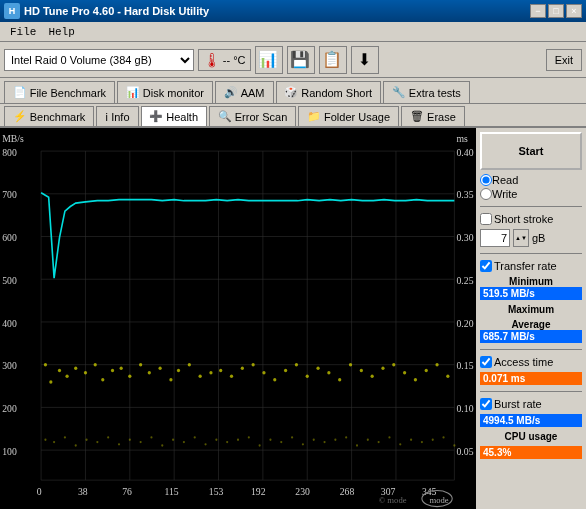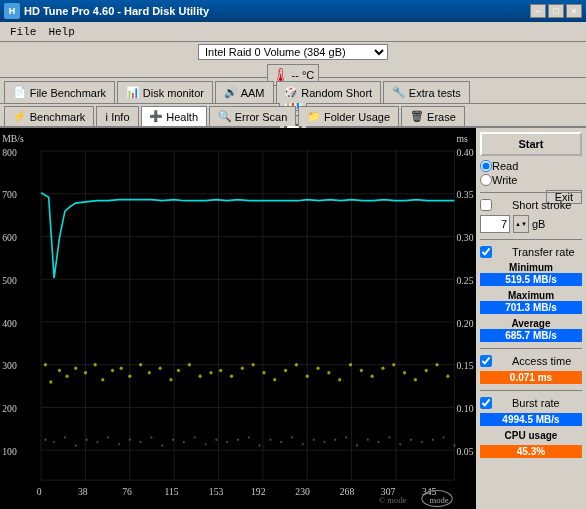--- a/index.html
+++ b/index.html
@@ -66,21 +66,20 @@
 
     
     .toolbar {
       background: #d4d0c8;
       height: 36px;
       display: flex;
       align-items: center;
       padding: 2px 4px;
       gap: 4px;
       border-bottom: 1px solid #808080;
-      flex-direction: column;
     }
     .drive-select {
       height: 22px;
       width: 190px;
       font-size: 11px;
       background: white;
       border: 1px solid #808080;
       padding: 0 2px;
     }
     .temp-display {
@@ -187,21 +186,21 @@
     
     .right-panel {
       width: 110px;
       padding: 4px;
       display: flex;
       flex-direction: column;
       gap: 4px;
     }
     .start-btn {
       width: 100%;
-      height: 24px;
+      height: 38px;
       background: #d4d0c8;
       border: 2px outset #ffffff;
       font-size: 11px;
       cursor: pointer;
       font-weight: bold;
     }
 
     .radio-group {
       display: flex;
       flex-direction: column;
@@ -214,21 +213,21 @@
       font-size: 11px;
     }
     .radio-input {
       width: 12px; height: 12px;
       cursor: pointer;
     }
 
     .checkbox-item {
       display: flex;
       align-items: flex-start;
-      gap: 20px;
+      gap: 2px;
       font-size: 11px;
     }
     .checkbox-input {
       width: 12px; height: 12px;
       cursor: pointer;
     }
 
     .short-stroke-row {
       display: flex;
       align-items: center;
@@ -257,21 +256,21 @@
       font-weight: bold;
       color: #000;
       text-align: center;
     }
     .stat-value {
       background: #0066ff;
       color: white;
       font-size: 10px;
       font-weight: bold;
       padding: 1px 3px;
-      text-align: center;
+      text-align: left;
       width: 100%;
     }
     .stat-value.orange { background: #ff6600; }
 
     .divider-line {
       border: none;
       border-top: 1px solid #808080;
       margin: 2px 0;
     }
   </style>
@@ -546,21 +545,20 @@
       <input type="checkbox" class="checkbox-input" checked="" style="">
       <span>Transfer rate</span>
     </label>
 
     <div>
       <div class="stat-label">Minimum</div>
       <div class="stat-value">519.5 MB/s</div>
     </div>
     <div>
       <div class="stat-label">Maximum</div>
-      <div class="stat-value">701.3 MB/s</div>
     </div>
     <div>
       <div class="stat-label">Average</div>
       <div class="stat-value">685.7 MB/s</div>
     </div>
 
     <hr class="divider-line">
 
     <label class="checkbox-item">
       <input type="checkbox" class="checkbox-input" checked="" style="">

